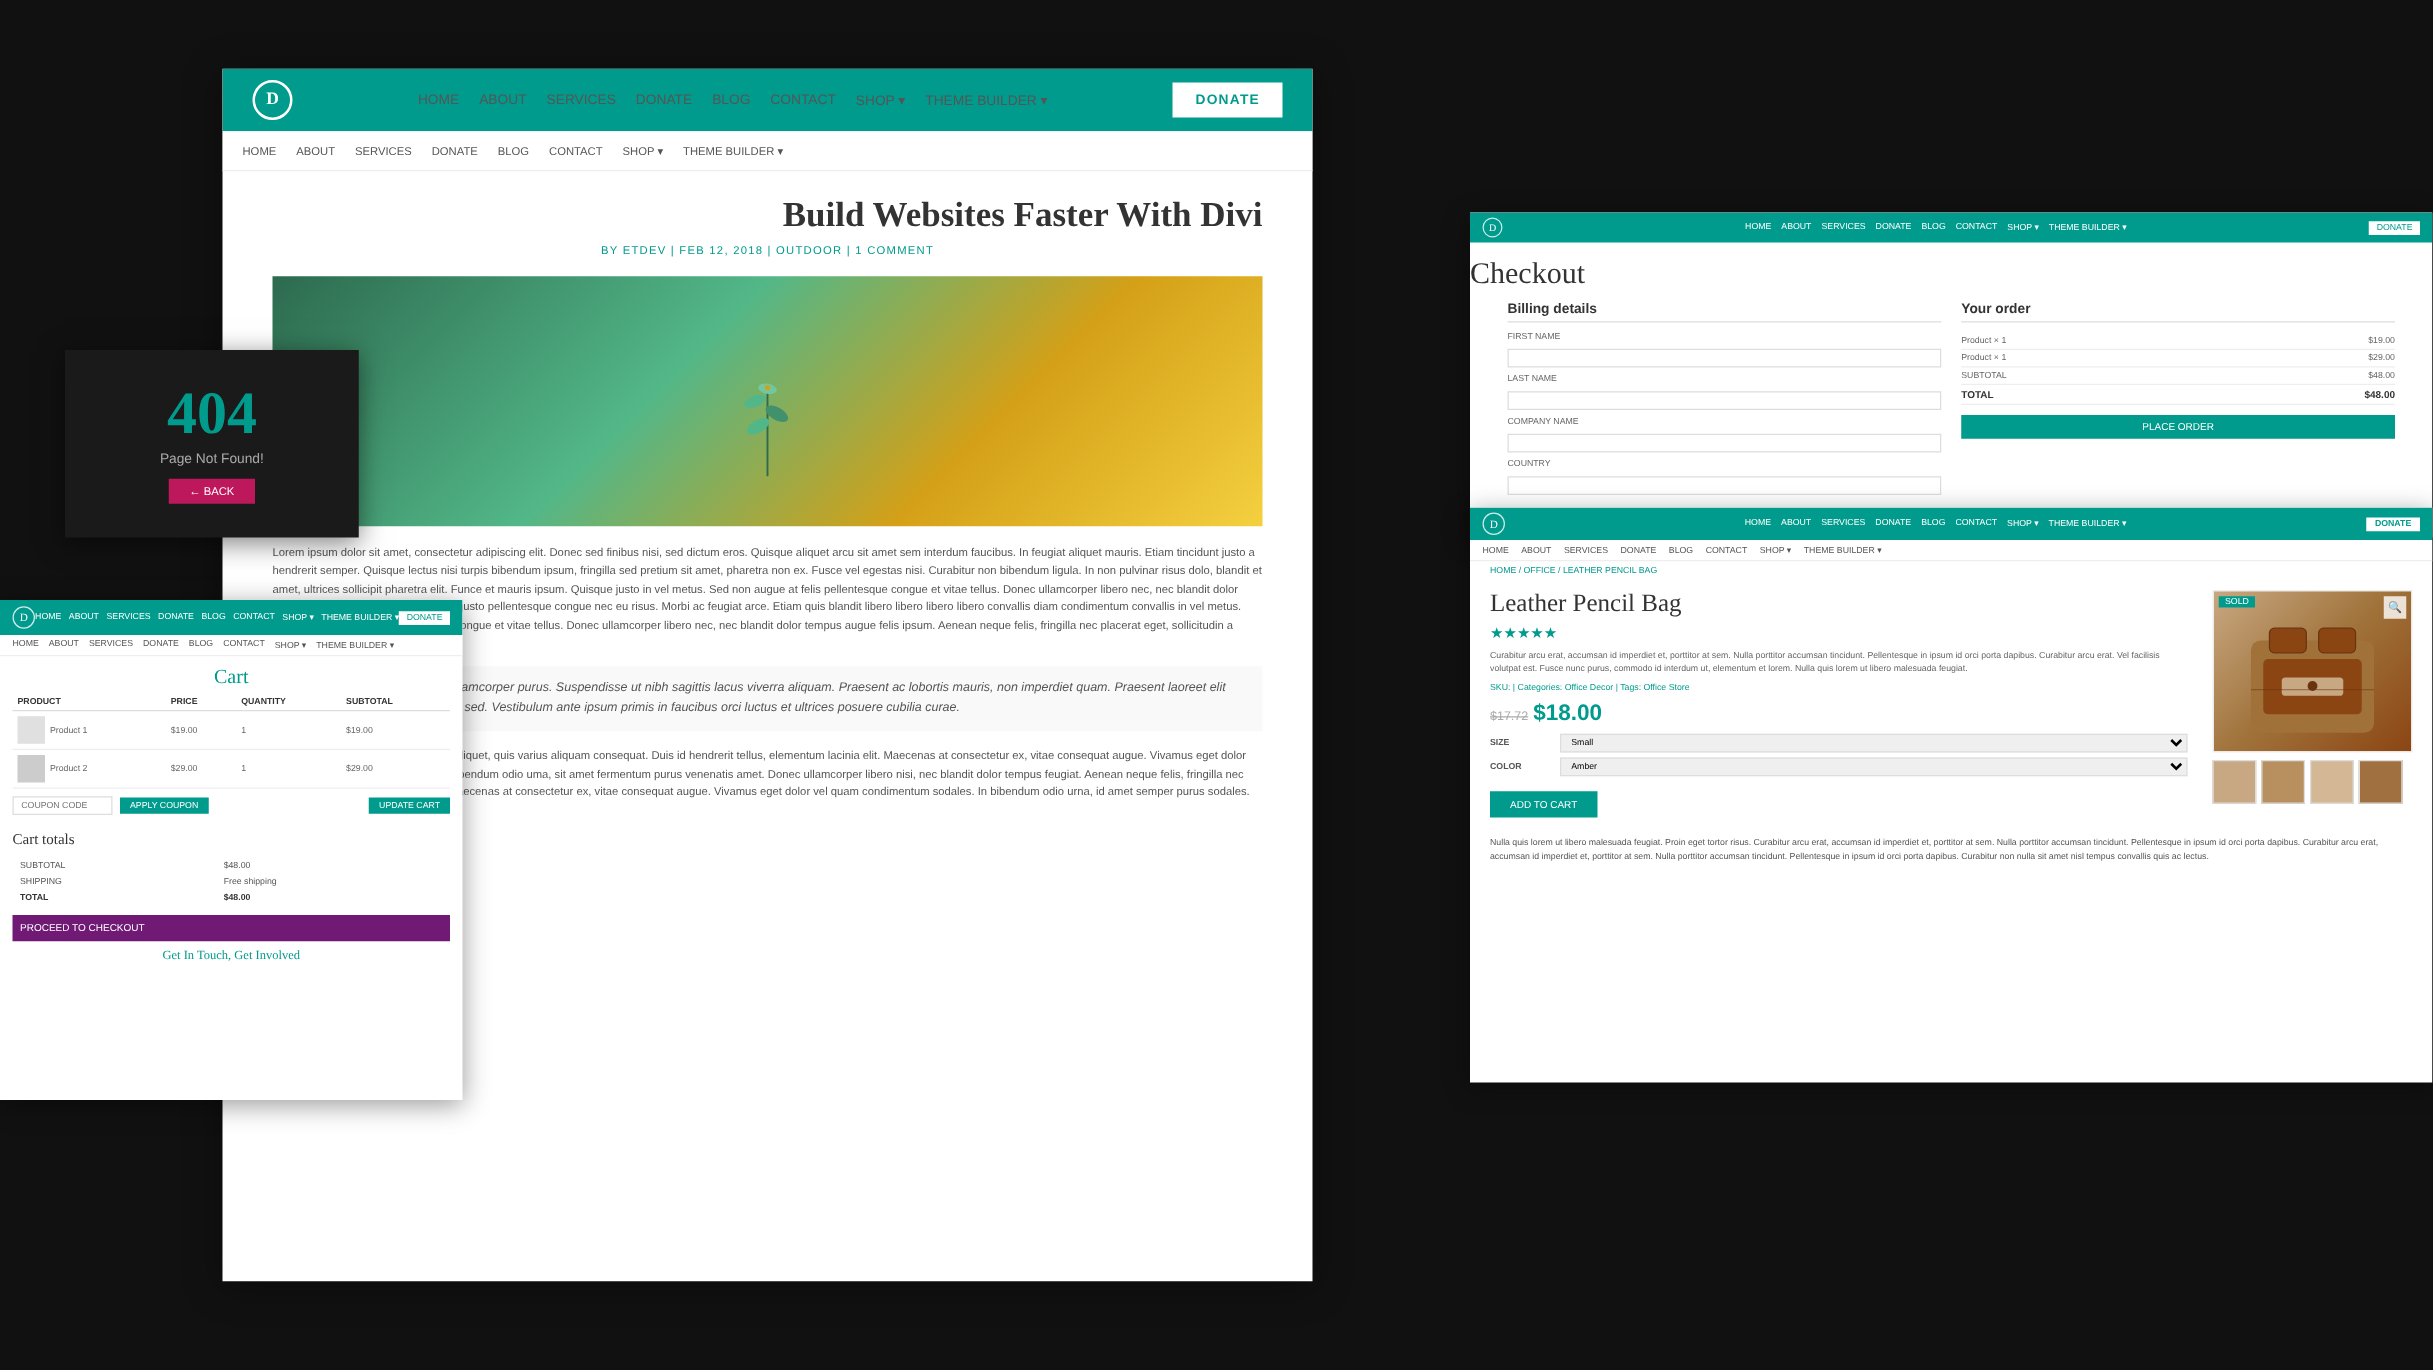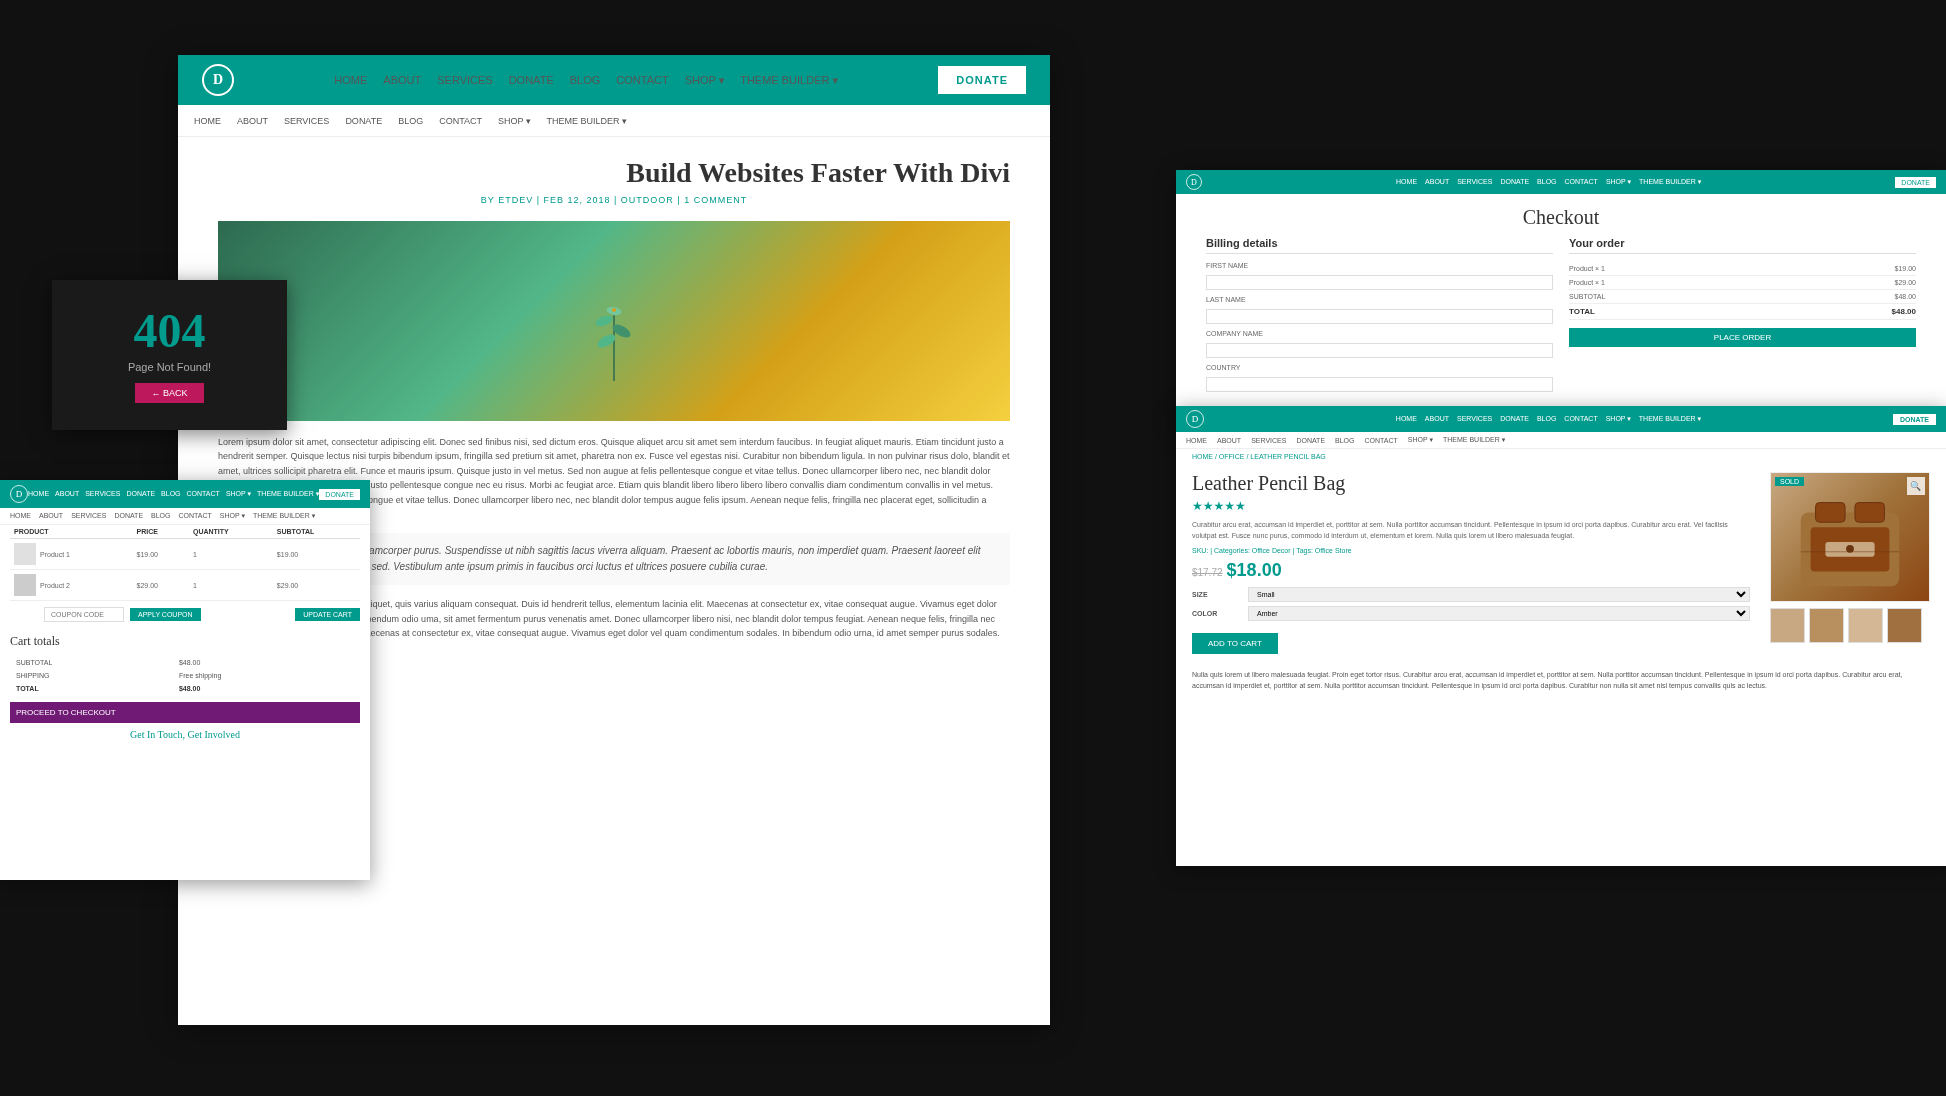--- a/index.html
+++ b/index.html
@@ -208,21 +208,21 @@
       padding: 3px 4px; text-align: left;
     }
     .cart-table td {
       padding: 4px; border-bottom: 1px solid #eee; color: #666;
       vertical-align: middle;
     }
     .cart-product-img {
       width: 22px; height: 22px; background: #e0e0e0;
     }
     .cart-coupon-row {
-      display: flex; gap: 6px; padding: 6px 10px; align-items: center; margin-left: 34px;
+      display: flex; gap: 6px; padding: 6px 10px; align-items: center;
     }
     .cart-coupon-input {
       border: 1px solid #ddd; padding: 3px 6px; font-size: 7px;
       font-family: sans-serif; width: 80px;
     }
     .cart-apply-btn {
       background: #009b8d; color: #fff; border: none;
       padding: 3px 8px; font-size: 7px; cursor: pointer; font-family: sans-serif;
     }
     .cart-update-btn {
@@ -273,21 +273,21 @@
       color: #fff; font-size: 8px;
     }
     .checkout-nav-sm {
       display: flex; gap: 8px; color: #fff; font-size: 7px; font-family: sans-serif;
     }
     .checkout-donate-sm {
       background: #fff; color: #009b8d; border: none;
       padding: 2px 6px; font-size: 7px; cursor: pointer; font-family: sans-serif;
     }
     .checkout-title {
-      text-align: center; font-size: 20px; color: #333;
+      text-align: left; font-size: 24px; color: #333;
       padding: 12px 0 8px; font-family: Georgia, serif;
     }
     .checkout-cols {
       display: flex; padding: 0 30px; gap: 16px;
     }
     .checkout-col { flex: 1; }
     .checkout-col-title {
       font-size: 11px; font-weight: bold; color: #333;
       font-family: sans-serif; margin-bottom: 8px;
       border-bottom: 1px solid #ddd; padding-bottom: 4px;
@@ -509,20 +509,21 @@
   <div class="cart-sub-nav">
     <span>HOME</span>
       <span>ABOUT</span>
       <span>SERVICES</span>
       <span>DONATE</span>
       <span>BLOG</span>
       <span>CONTACT</span>
       <span>SHOP ▾</span>
       <span>THEME BUILDER ▾</span>
   </div>
+  <div class="cart-title">Cart</div>
   <table class="cart-table" style="margin:0 10px;width:calc(100% - 20px);">
     <thead>
       <tr>
         <th>PRODUCT</th>
         <th>PRICE</th>
         <th>QUANTITY</th>
         <th>SUBTOTAL</th>
       </tr>
     </thead>
     <tbody>

